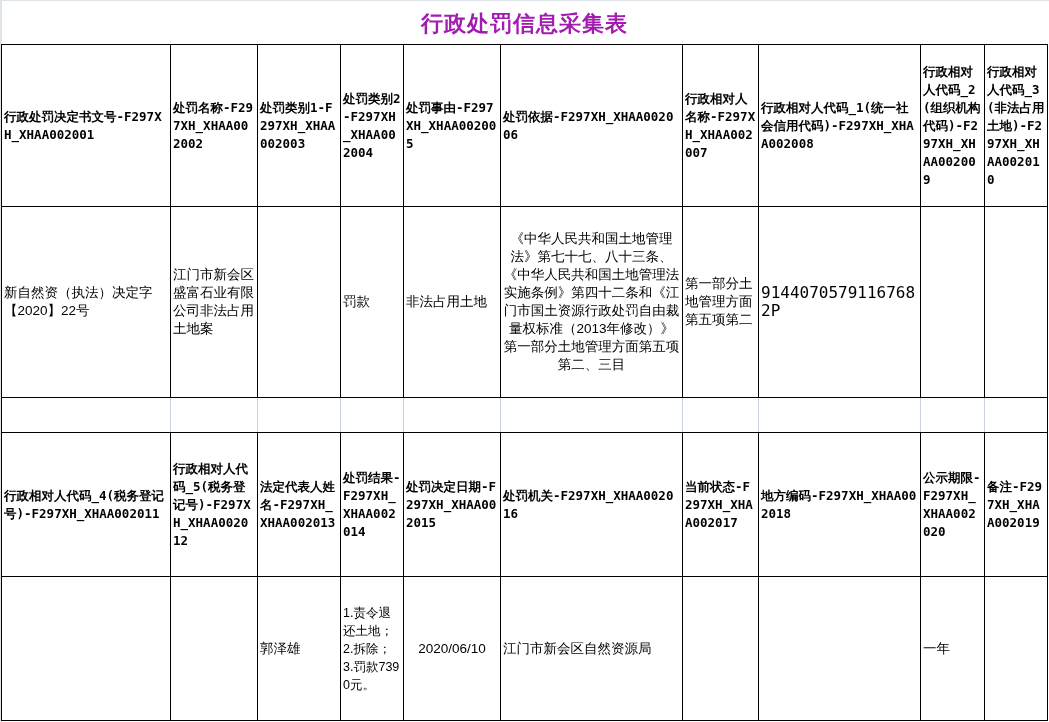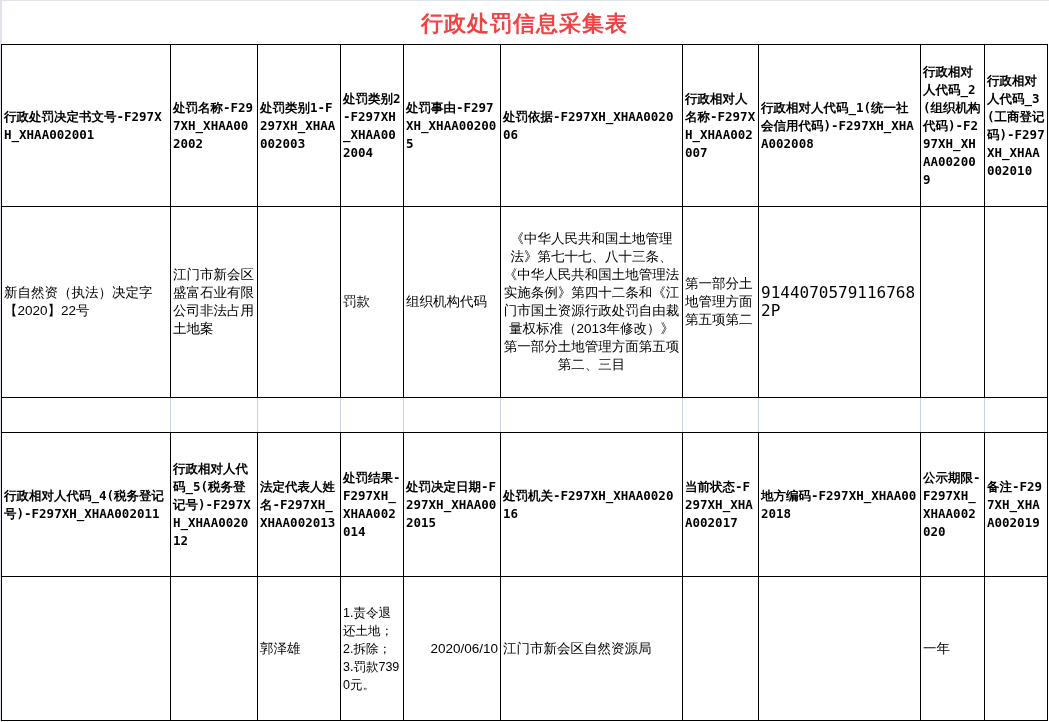--- a/index.html
+++ b/index.html
@@ -1,25 +1,25 @@
 <!DOCTYPE html>
 <html><head>
 <meta charset="utf-8">
 <style>
   html, body { margin:0; padding:0; background:#ffffff; }
   body { width:1049px; height:722px; overflow:hidden; position:relative; font-family:"DejaVu Sans", sans-serif; }
   .left-gutter { position:absolute; left:0; top:0; width:2px; height:722px; background:#dfe3ea; }
   .top-gutter { position:absolute; left:0; top:0; width:1049px; height:1px; background:#dfe3ea; }
-  .title { position:absolute; left:0; top:0; width:1049px; height:44px; text-align:center; line-height:48px; font-size:22px; font-weight:bold; color:#ef4444; font-family:"DejaVu Sans", sans-serif; letter-spacing:1px; }
+  .title { position:absolute; left:0; top:0; width:1049px; height:44px; text-align:center; line-height:48px; font-size:22px; font-weight:bold; color:#a21caf; font-family:"DejaVu Sans", sans-serif; letter-spacing:1px; }
   table { position:absolute; left:1px; top:44px; border-collapse:collapse; table-layout:fixed; }
   td { border:1.5px solid #000; padding:0 2px; vertical-align:middle; font-size:13px; line-height:18px; color:#000; word-break:break-all; overflow:hidden; }
   td.hdr { font-weight:bold; font-family:"DejaVu Sans Mono", monospace; font-size:12.5px; line-height:18px; }
   td.data { font-family:Liberation Sans, sans-serif; font-size:13.5px; line-height:18px; }
   td.center { text-align:center; }
-  td.right { text-align:right; }
+  td.right { text-align:center; }
   tr.gap td { border-left:1px solid #c9d3e3; border-right:1px solid #c9d3e3; }
   tr.gap td:first-child { border-left:1.5px solid #000; }
   tr.gap td:last-child { border-right:1.5px solid #000; }
 </style>
 </head>
 <body>
 
 <div class="top-gutter"></div>
 <div class="left-gutter"></div>
 
@@ -43,29 +43,29 @@
       <tr style="height:162px">
     <td class="hdr">行政处罚决定书文号-F297XH_XHAA002001</td>
     <td class="hdr">处罚名称-F297XH_XHAA002002</td>
     <td class="hdr">处罚类别1-F297XH_XHAA002003</td>
     <td class="hdr">处罚类别2-F297XH_XHAA002004</td>
     <td class="hdr">处罚事由-F297XH_XHAA002005</td>
     <td class="hdr">处罚依据-F297XH_XHAA002006</td>
     <td class="hdr">行政相对人名称-F297XH_XHAA002007</td>
     <td class="hdr">行政相对人代码_1(统一社会信用代码)-F297XH_XHAA002008</td>
     <td class="hdr">行政相对人代码_2(组织机构代码)-F297XH_XHAA002009</td>
-    <td class="hdr">行政相对人代码_3(工商登记码)-F297XH_XHAA002010</td>
+    <td class="hdr">行政相对人代码_3(非法占用土地)-F297XH_XHAA002010</td>
   </tr>
 
   <tr style="height:191px">
     <td class="data">新自然资（执法）决定字【2020】22号</td>
     <td class="data">江门市新会区盛富石业有限公司非法占用土地案</td>
     <td class="data"></td>
     <td class="data">罚款</td>
-    <td class="data">组织机构代码</td>
+    <td class="data">非法占用土地</td>
     <td class="data center">《中华人民共和国土地管理法》第七十七、八十三条、《中华人民共和国土地管理法实施条例》第四十二条和《江门市国土资源行政处罚自由裁量权标准（2013年修改）》第一部分土地管理方面第五项第二、三目</td>
     <td class="data">第一部分土地管理方面第五项第二</td>
     <td class="data" style="font-family:'DejaVu Sans Mono', monospace; font-size:16px;">91440705791167682P</td>
     <td class="data"></td>
     <td class="data"></td>
   </tr>
 
   <tr class="gap" style="height:35px">
     <td></td>
     <td></td>

